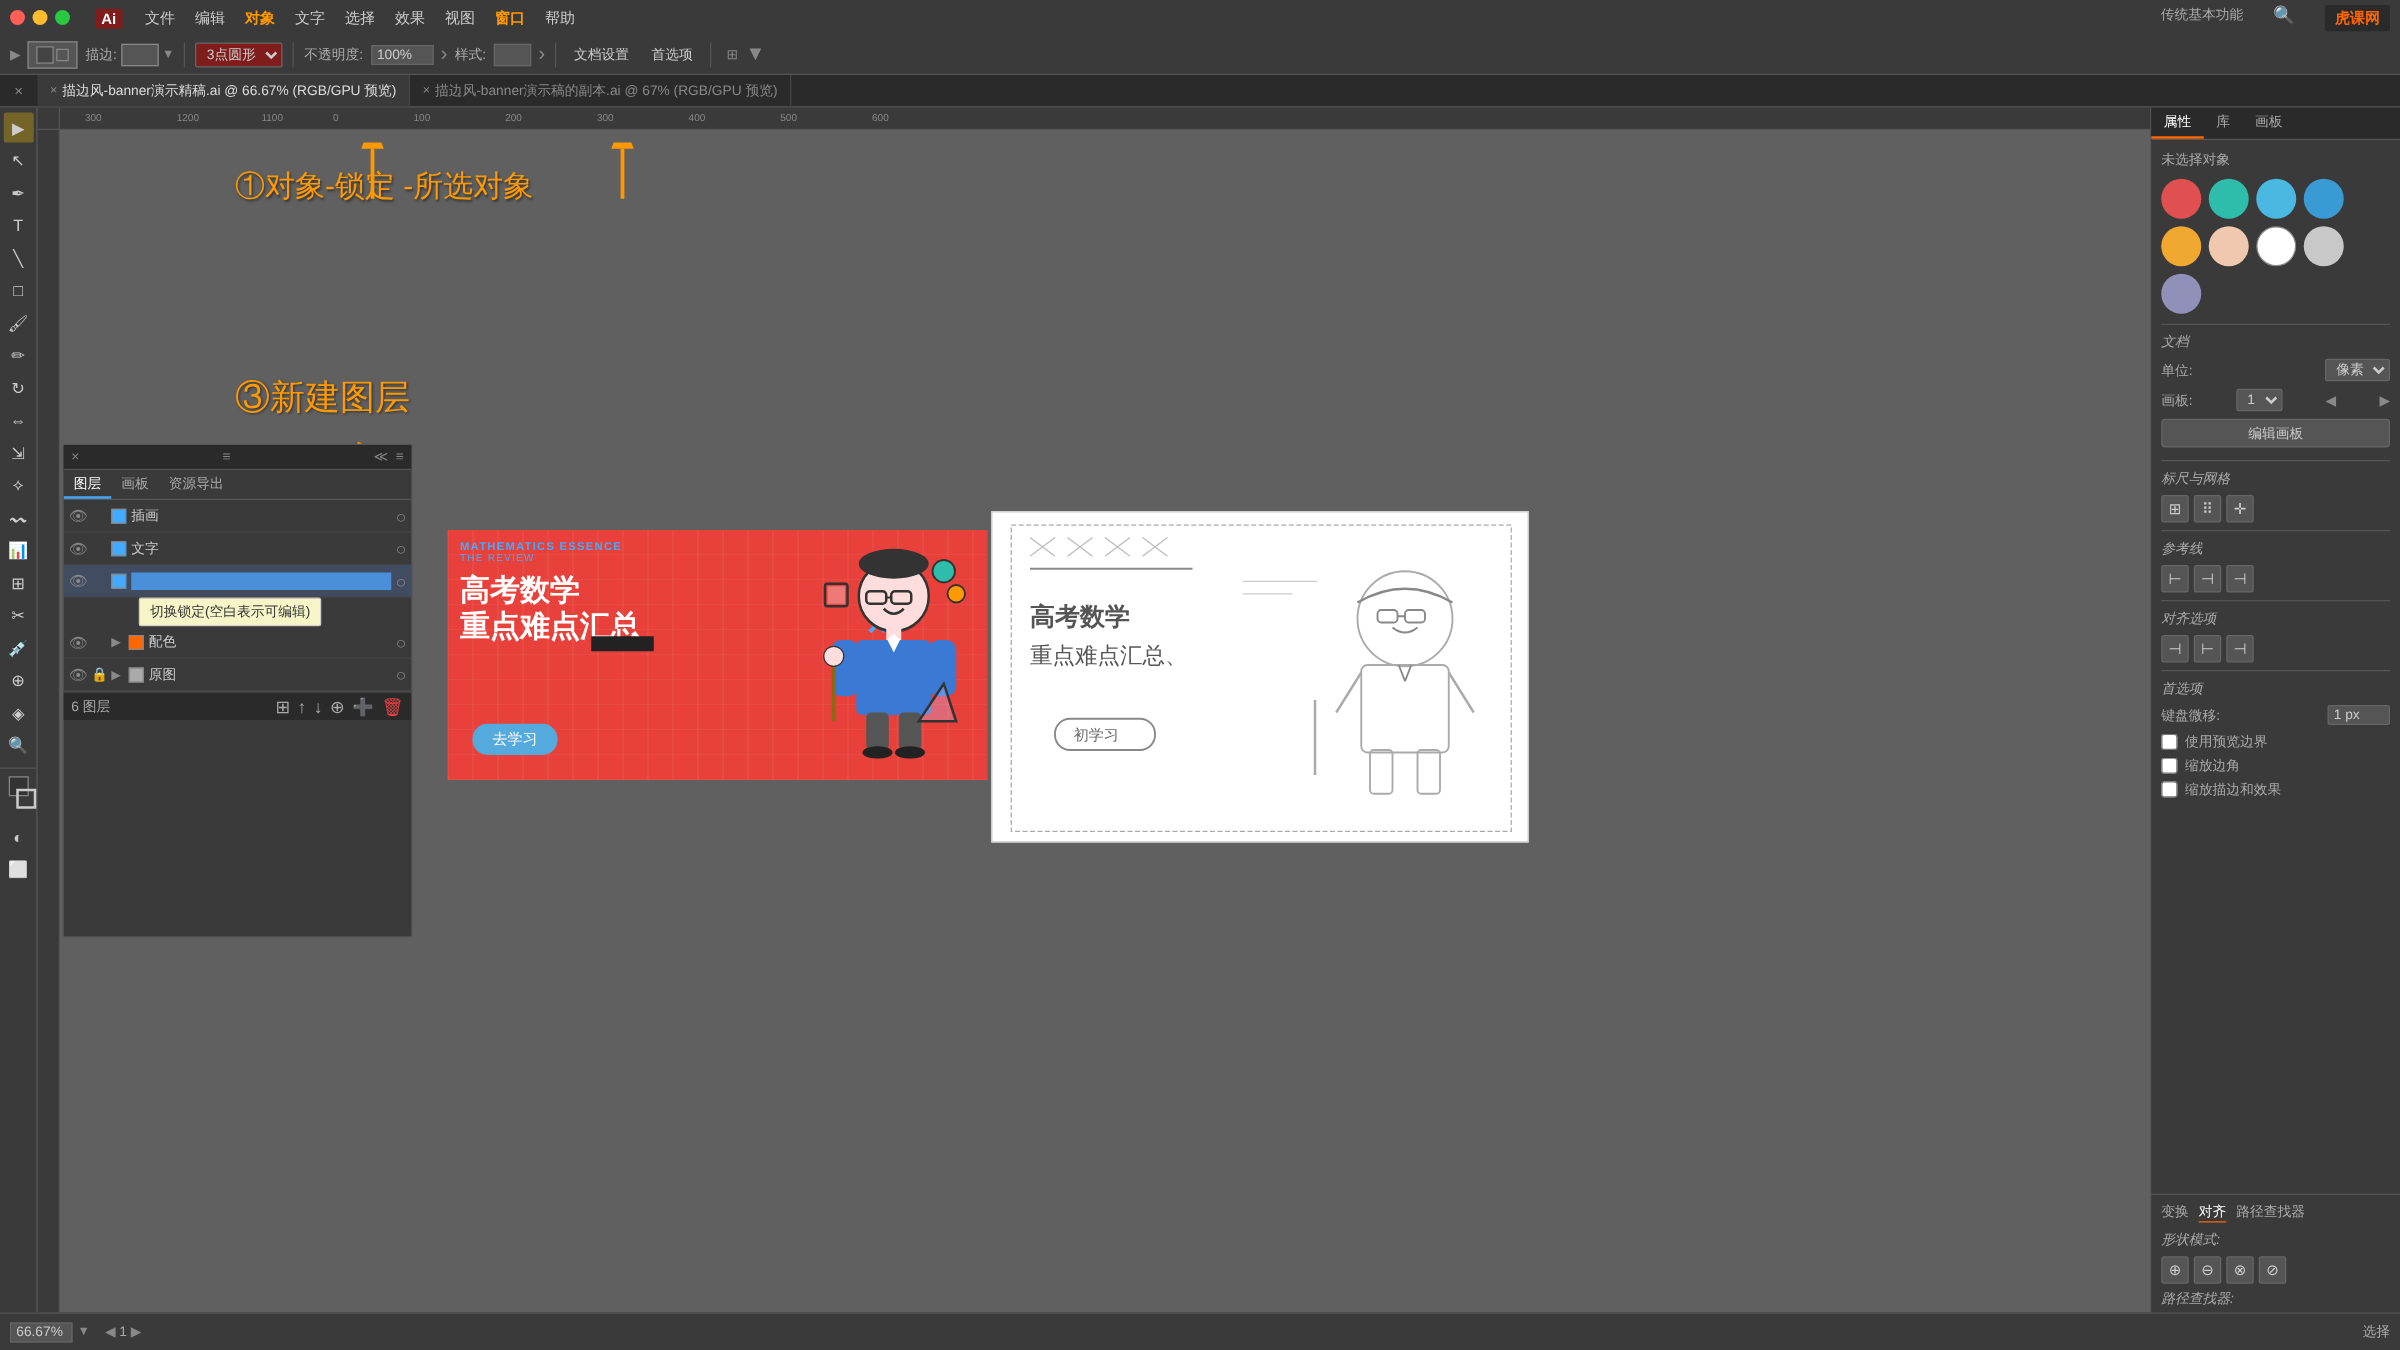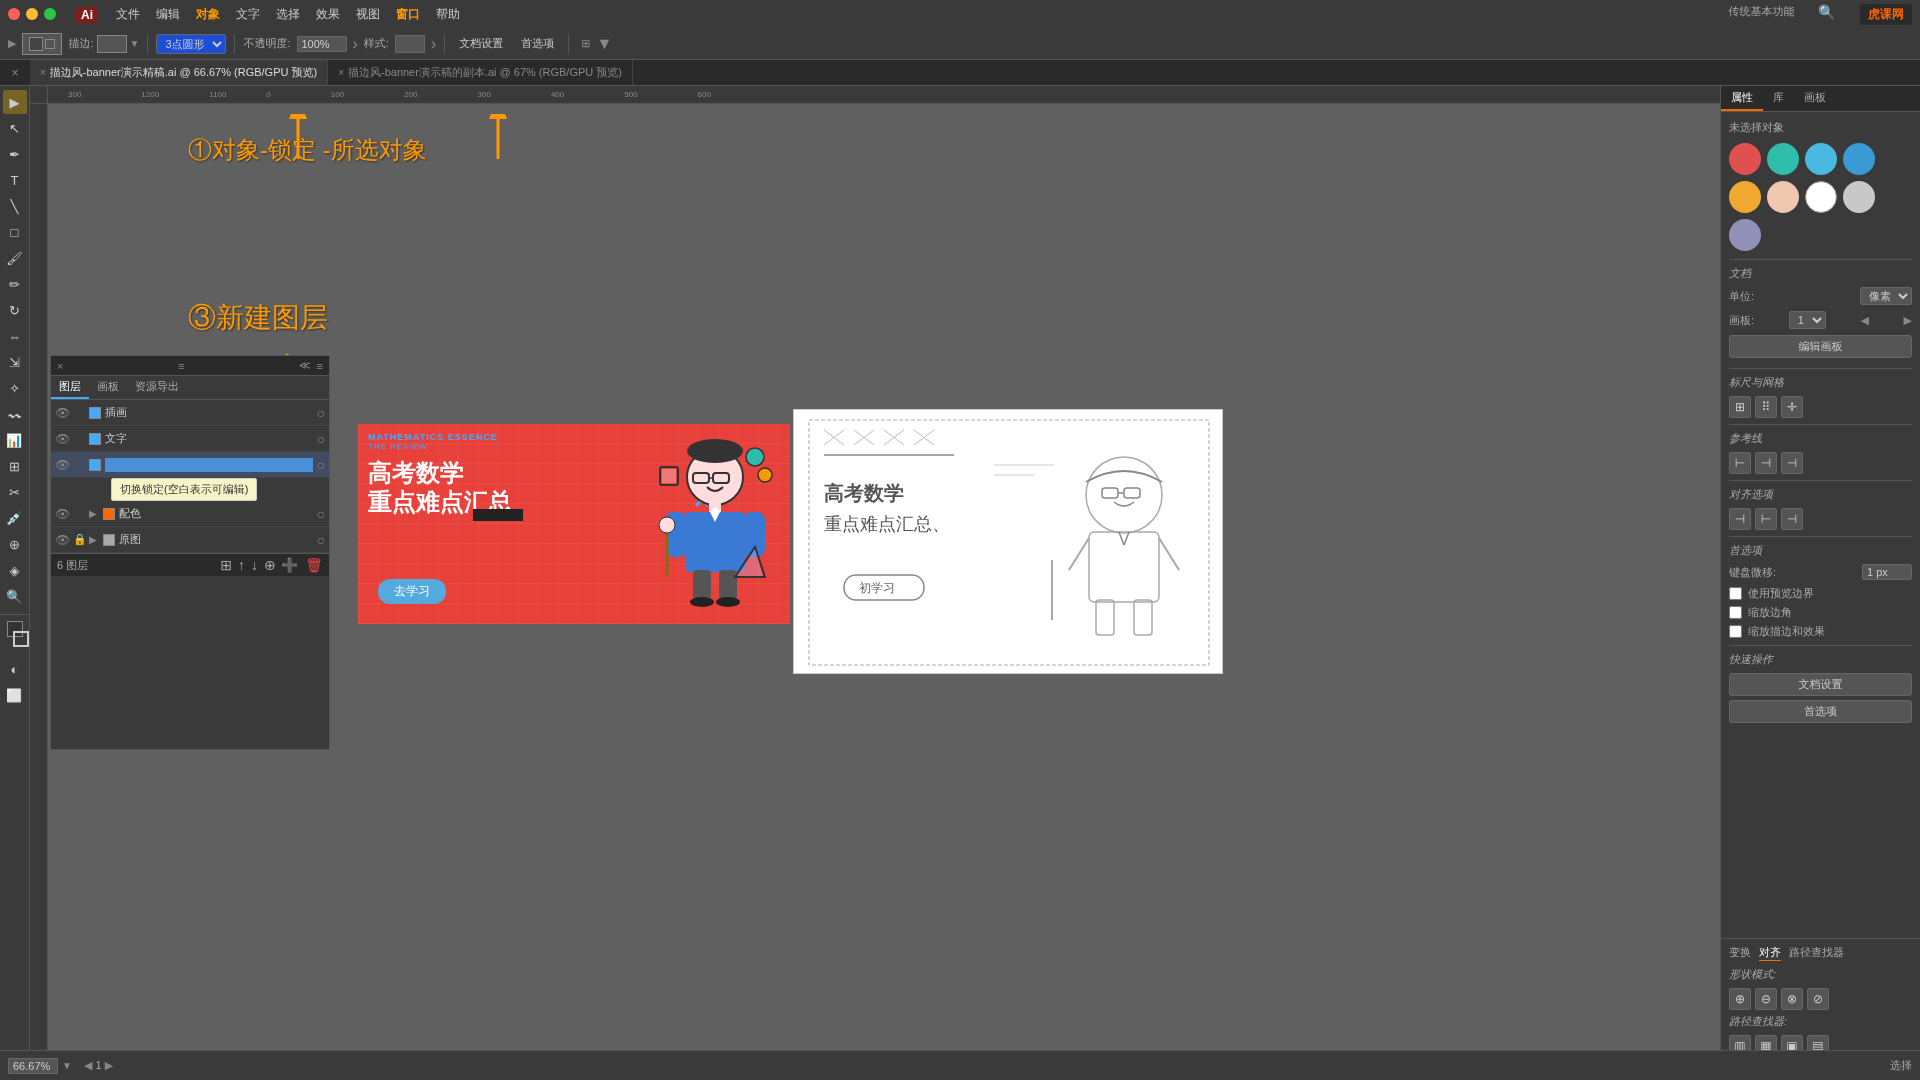--- a/index.html
+++ b/index.html
@@ -23,21 +23,21 @@
 
     
     .toolbar {
       display: flex; align-items: center;
       background: #3a3a3a; height: 32px;
       padding: 0 8px; gap: 6px;
       position: absolute; top: 28px; left: 0; right: 0; z-index: 99;
       border-bottom: 1px solid #555;
     }
     .toolbar-item { color: #ccc; font-size: 11px; padding: 2px 6px; cursor: pointer; display: flex; align-items: center; gap: 3px; }
-    .toolbar-select { background: #1d4ed8; border: 1px solid #666; color: #ccc; font-size: 11px; padding: 2px 4px; border-radius: 2px; }
+    .toolbar-select { background: #7f1d1d; border: 1px solid #666; color: #ccc; font-size: 11px; padding: 2px 4px; border-radius: 2px; }
     .toolbar-divider { width: 1px; height: 20px; background: #555; margin: 0 2px; }
 
     
     .tabbar {
       display: flex; align-items: center;
       background: #2a2a2a; height: 26px;
       position: absolute; top: 60px; left: 0; right: 0; z-index: 98;
       border-bottom: 1px solid #555;
     }
     .tab {
@@ -53,21 +53,21 @@
       background: #3a3a3a; display: flex; flex-direction: column;
       align-items: center; padding: 4px 0; gap: 2px; z-index: 97;
       border-right: 1px solid #555;
     }
     .tool-btn { width: 24px; height: 24px; display: flex; align-items: center; justify-content: center;
       color: #ccc; cursor: pointer; border-radius: 2px; font-size: 13px; }
     .tool-btn.active { background: rgba(255,200,0,0.3); }
 
     
     .right-panel {
-      position: absolute; top: 86px; right: 0; width: 200px; bottom: 17px;
+      position: absolute; top: 86px; right: 0; width: 200px; bottom: 0;
       background: #3a3a3a; border-left: 1px solid #555; z-index: 97;
       display: flex; flex-direction: column;
     }
     .right-panel-tabs {
       display: flex; background: #2a2a2a; border-bottom: 1px solid #555;
     }
     .right-panel-tab { padding: 4px 10px; font-size: 11px; color: #aaa; cursor: pointer; }
     .right-panel-tab.active { color: #fff; border-bottom: 2px solid #f60; }
     .right-panel-body { padding: 8px; flex: 1; overflow-y: auto; }
     .panel-label { font-size: 11px; color: #aaa; margin-bottom: 4px; }
@@ -609,25 +609,20 @@
       <div class="panel-checkbox-row">
         <input type="checkbox" style="">
         <span class="panel-checkbox-label">缩放边角</span>
       </div>
       <div class="panel-checkbox-row">
         <input type="checkbox" style="">
         <span class="panel-checkbox-label">缩放描边和效果</span>
       </div>
     </div>
 
-    <div class="panel-section">
-      <div class="panel-section-title">快速操作</div>
-      <button class="panel-btn">文档设置</button>
-      <button class="panel-btn">首选项</button>
-    </div>
   </div>
 
   <div class="right-panel-bottom">
     <div class="bottom-tabs">
       <span class="bottom-tab">变换</span>
       <span class="bottom-tab active">对齐</span>
       <span class="bottom-tab">路径查找器</span>
     </div>
     <div class="panel-section-title">形状模式:</div>
     <div class="panel-icon-row">

